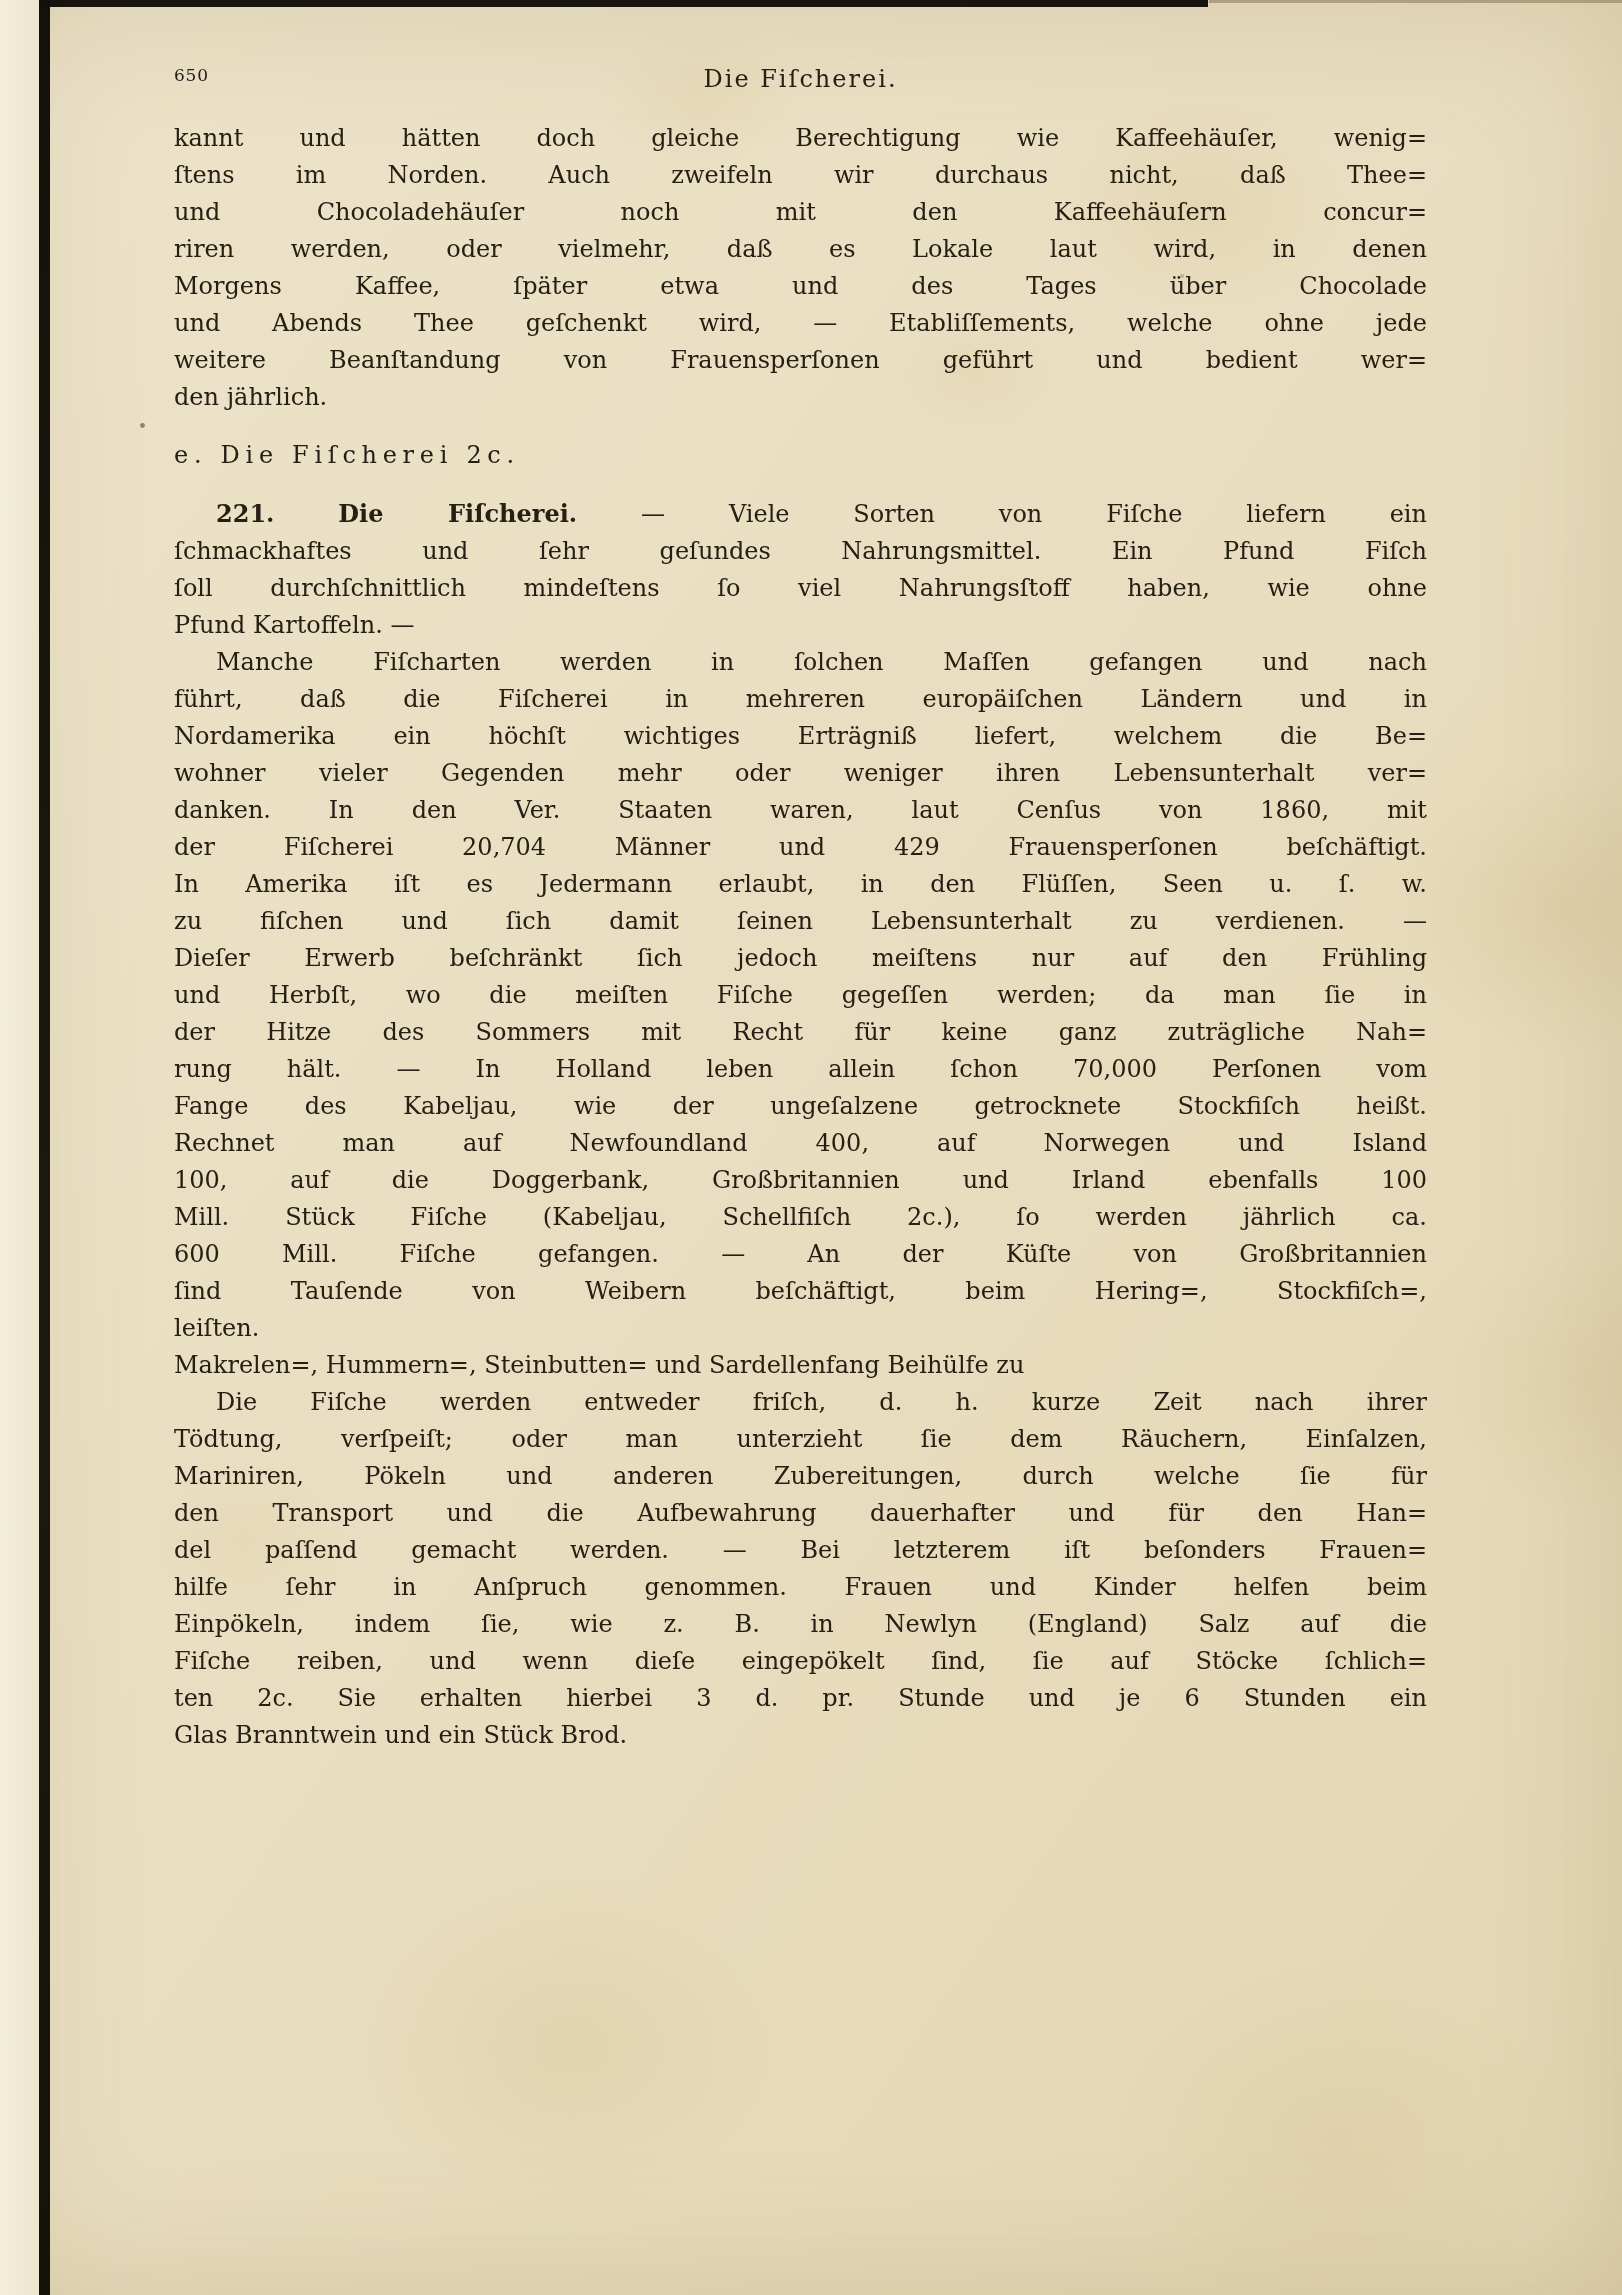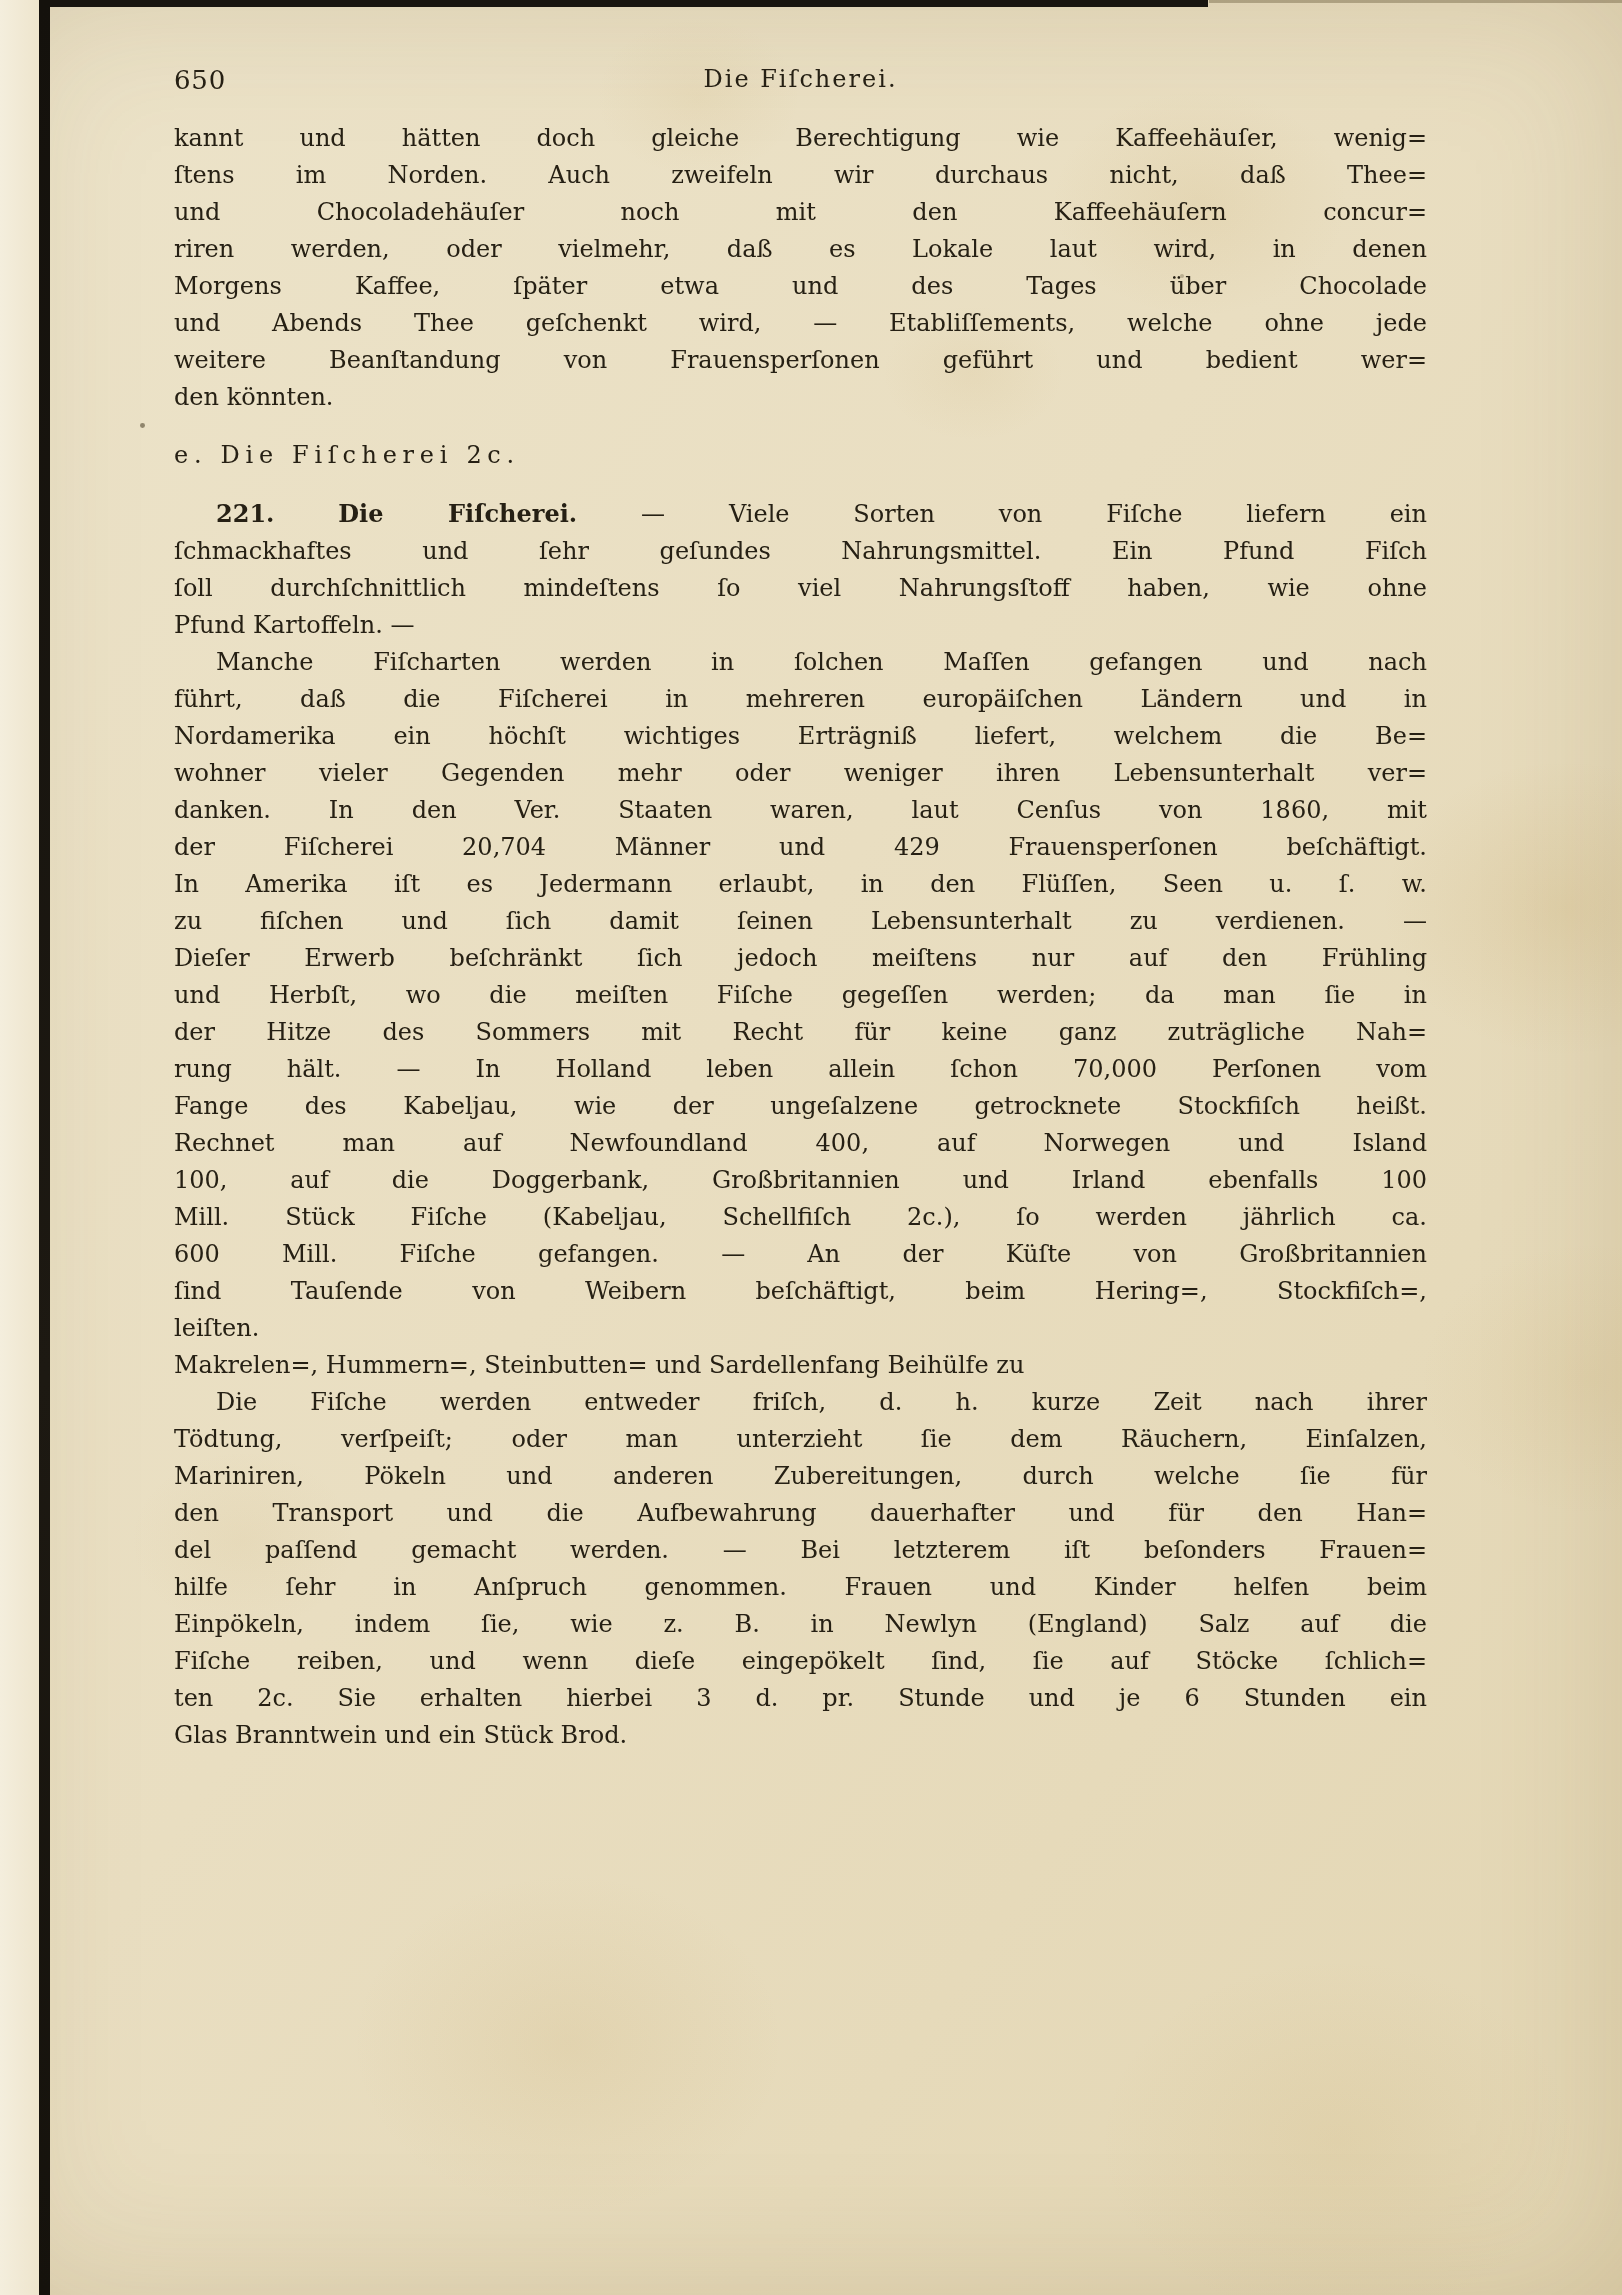--- a/index.html
+++ b/index.html
@@ -43,21 +43,21 @@
   }
   .speck { position:absolute; border-radius:50%; background:rgba(70,58,34,.55); }
   .speck.a { left:140px; top:423px; width:4.9px; height:4.9px; }
   .speck.b { left:1180px; top:274px; width:4px; height:4px; opacity:.5; }
 
   .textblock {
     position:absolute; left:174px; top:65px; width:1253px;
     color:#262014;
   }
   .pagehead { position:relative; height:34px; margin-bottom:21px; font-size:24px; }
-  .pagenum { position:absolute; left:0; top:0; font-size:26px; letter-spacing:0.8px; }
+  .pagenum { position:absolute; left:0; top:0; font-size:17px; letter-spacing:0.8px; }
   .runhead { display:block; text-align:center; letter-spacing:2px; }
 
   .line {
     font-size:24px; line-height:37px;
     text-align:justify; text-align-last:justify;
     white-space:normal;
   }
   .jend .line:last-child { text-align-last:left; }
   .indent-first .line:first-child { text-indent:42px; }
   .line.first-indent { text-indent:42px; }
@@ -90,21 +90,21 @@
     </header>
 
     <section class="para jend">
         <div class="line">kannt und hätten doch gleiche Berechtigung wie Kaffeehäuſer, wenig=</div>
         <div class="line">ſtens im Norden. Auch zweifeln wir durchaus nicht, daß Thee=</div>
         <div class="line">und Chocoladehäuſer noch mit den Kaffeehäuſern concur=</div>
         <div class="line">riren werden, oder vielmehr, daß es Lokale laut wird, in denen</div>
         <div class="line">Morgens Kaffee, ſpäter etwa und des Tages über Chocolade</div>
         <div class="line">und Abends Thee geſchenkt wird, — Etabliſſements, welche ohne jede</div>
         <div class="line">weitere Beanſtandung von Frauensperſonen geführt und bedient wer=</div>
-        <div class="line">den könnten.</div>
+        <div class="line">den jährlich.</div>
       </section>
 
     <h2 class="section-heading">e. Die Fiſcherei 2c.</h2>
 
     <section class="para">
       <div class="line first-indent">
         <span class="bold">221.</span>
         <span class="bold">Die Fiſcherei.</span>
         <span>— Viele Sorten von Fiſche liefern ein</span>
       </div>

